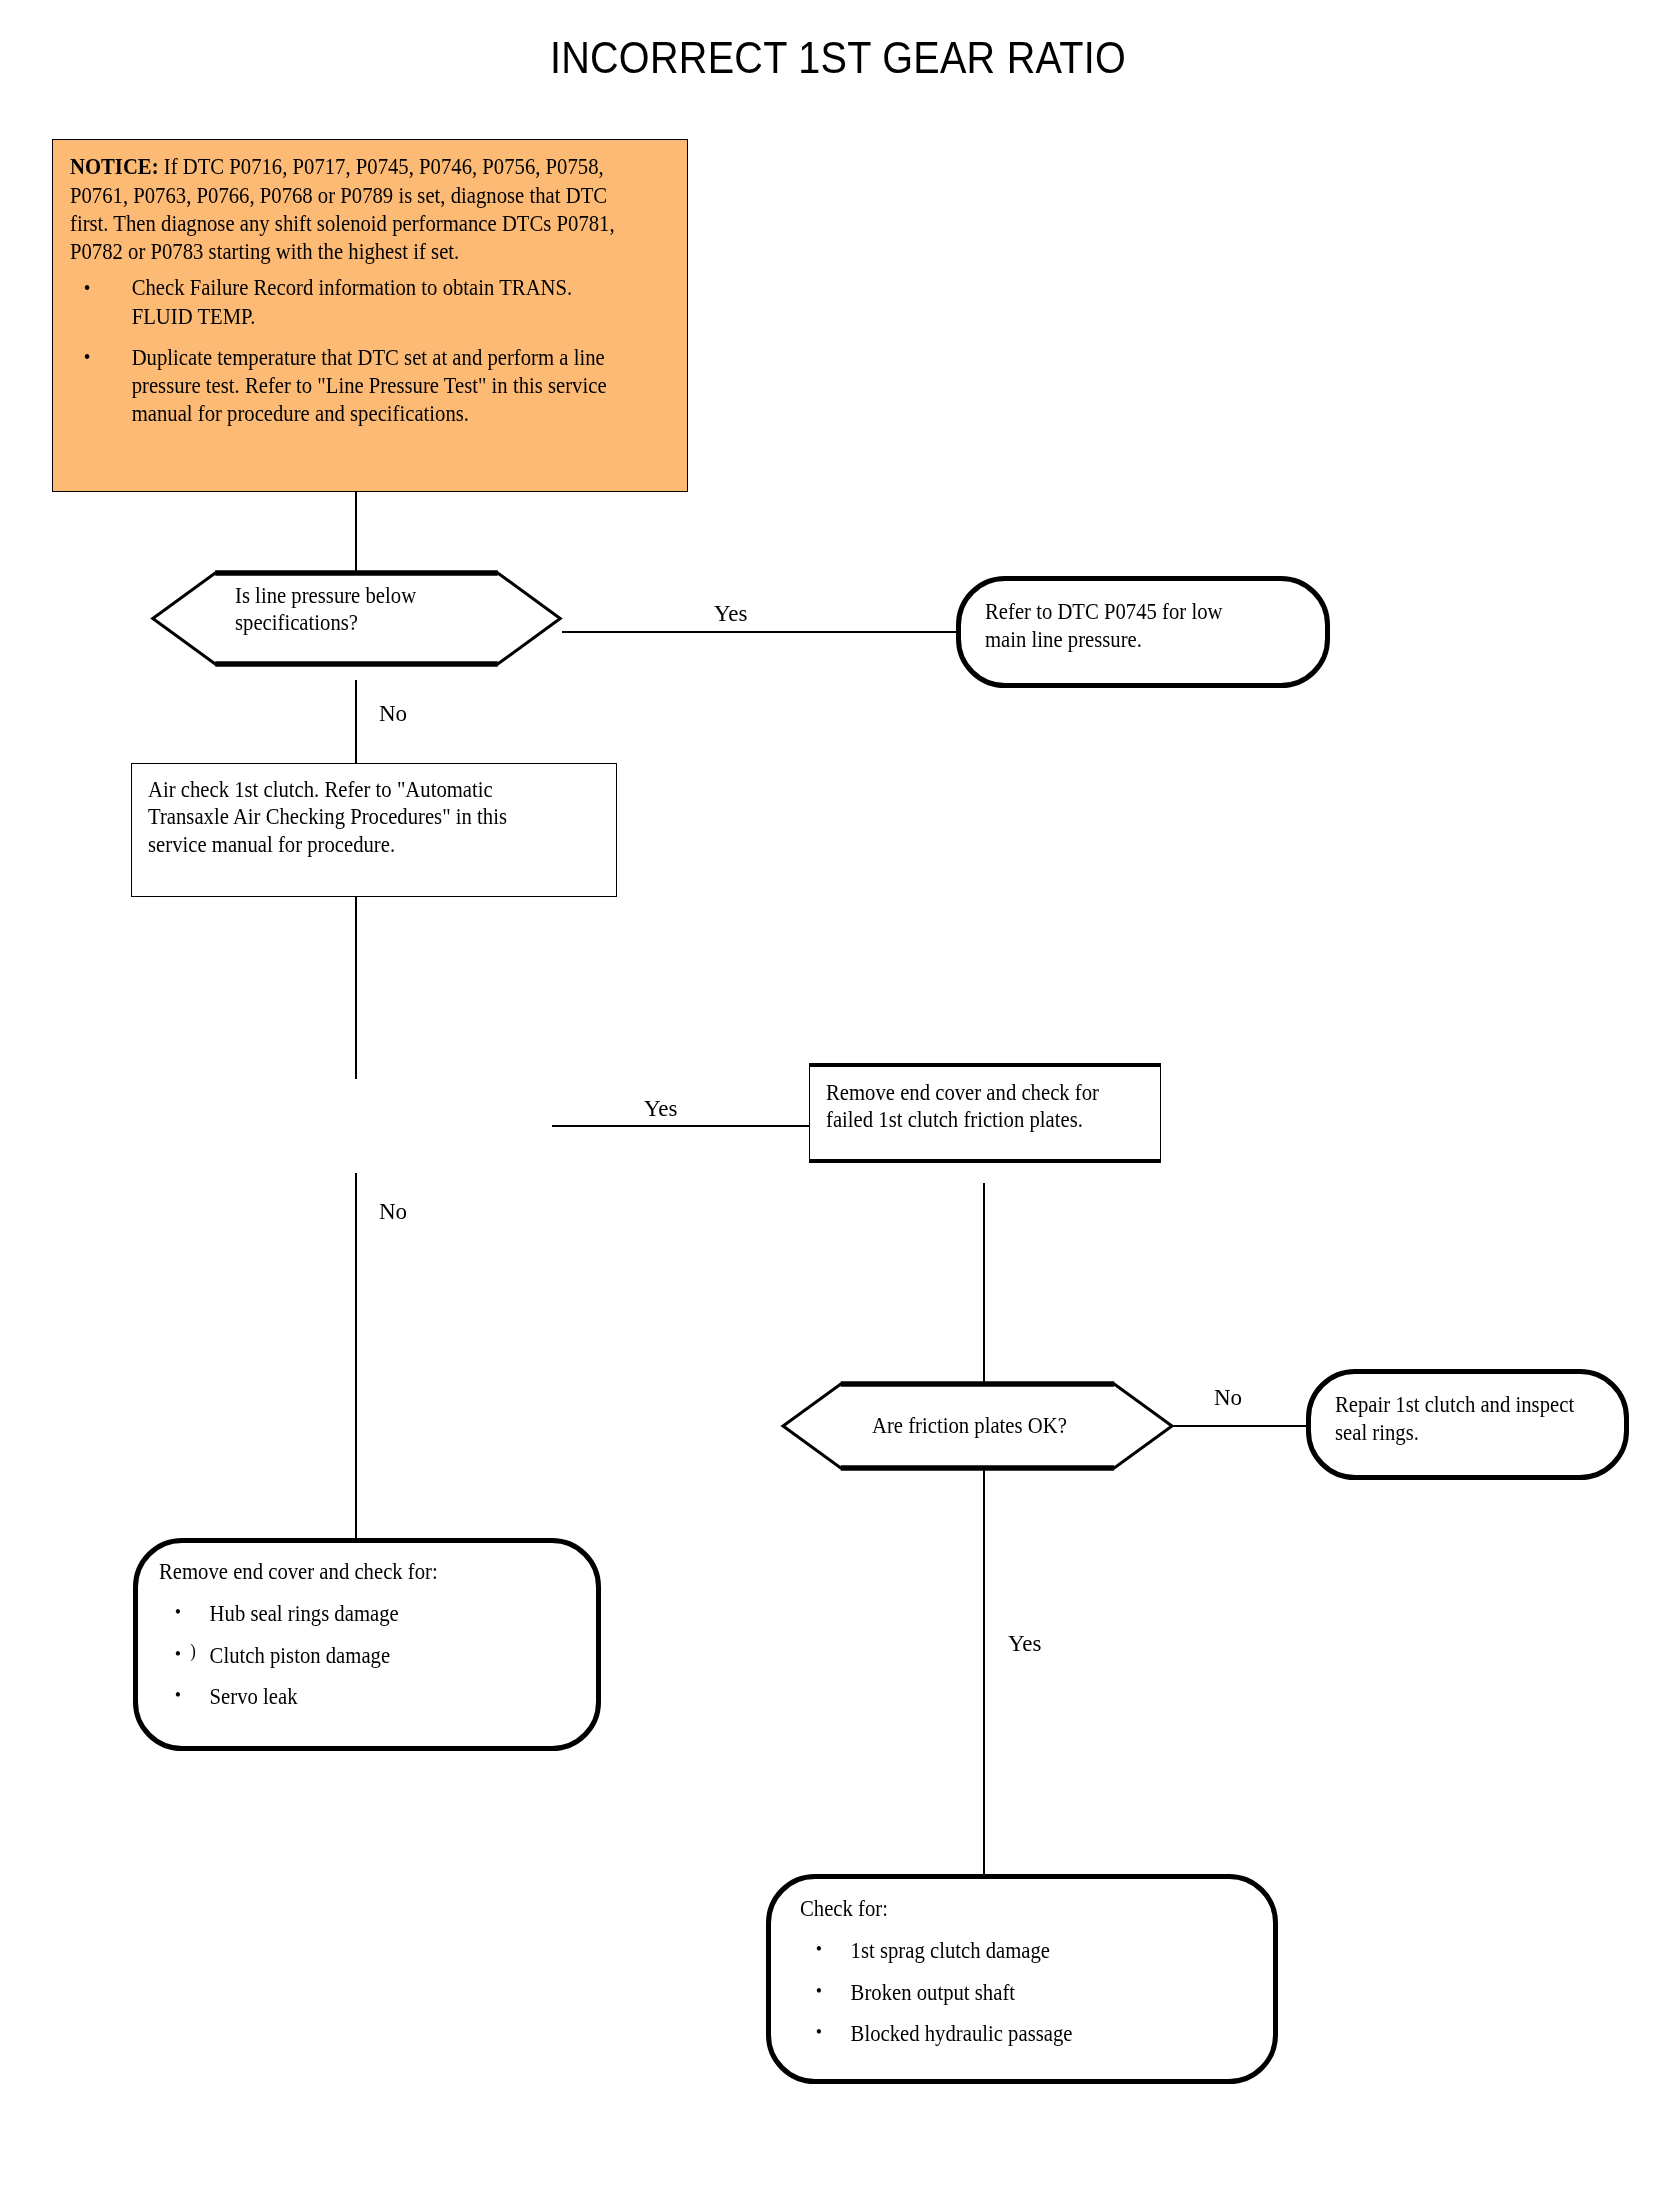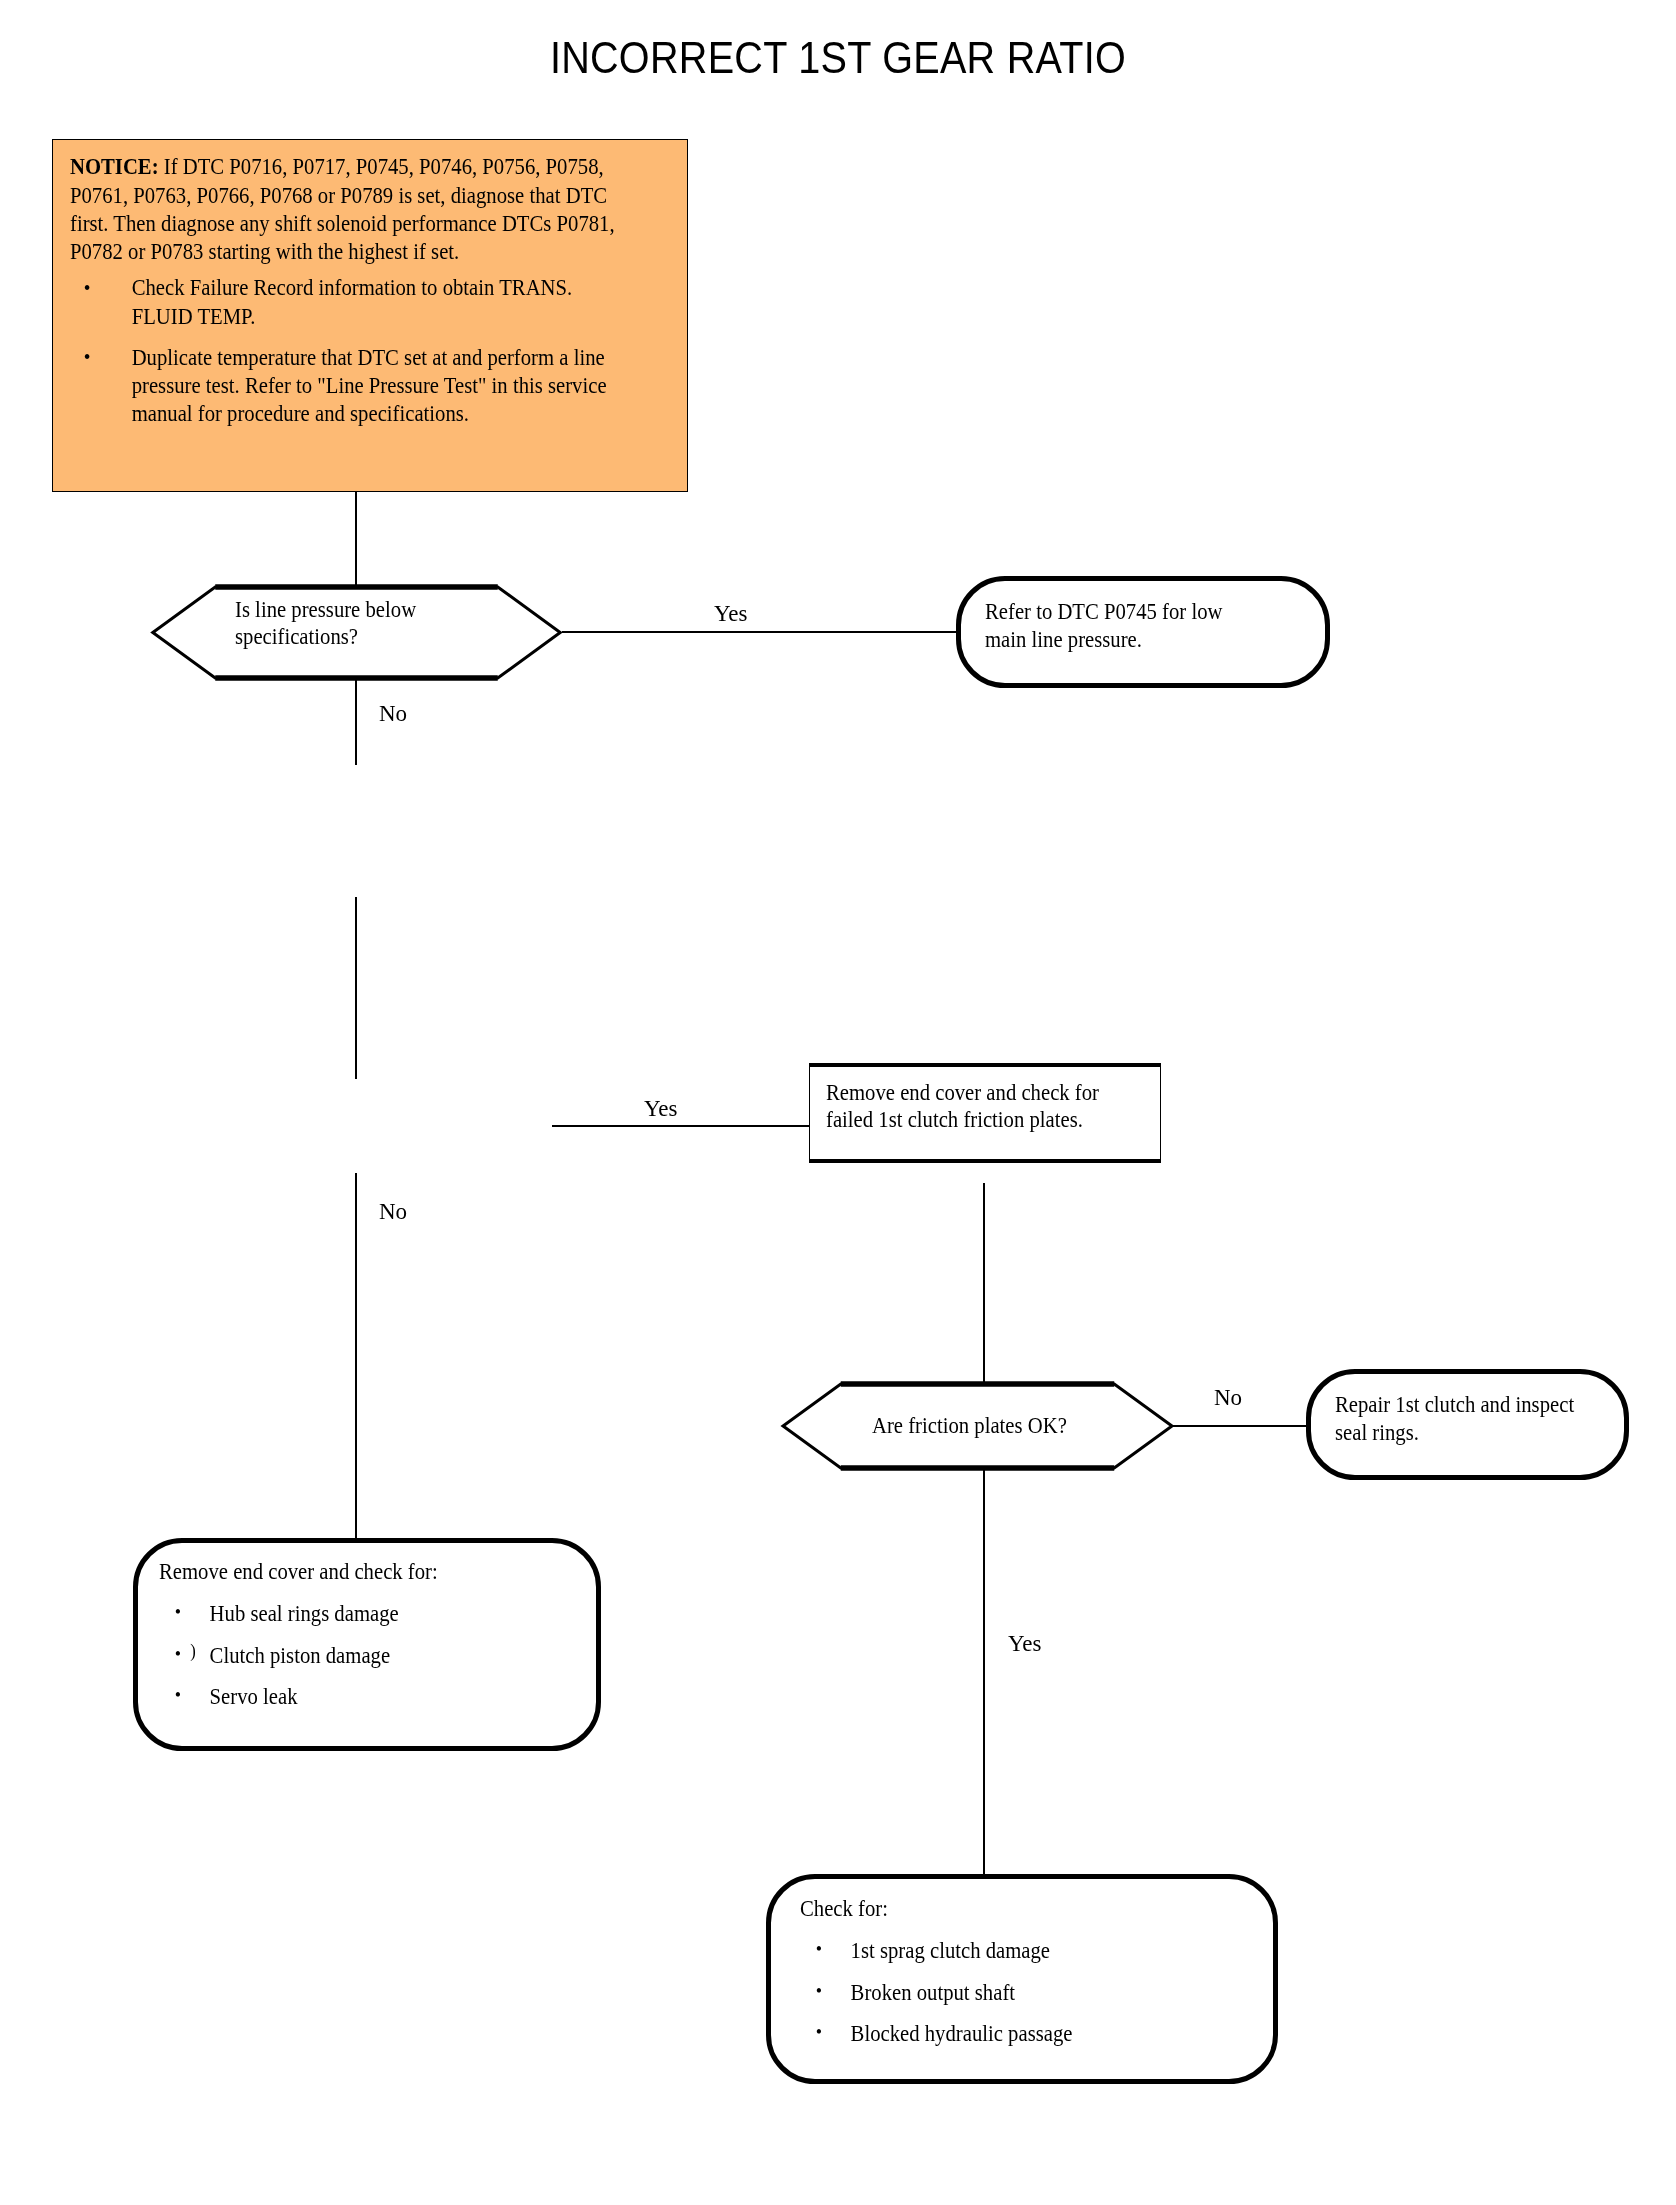--- a/index.html
+++ b/index.html
@@ -194,41 +194,44 @@
         <div class="nb-row txt">
           <span class="dot">•</span>
           <span>Duplicate temperature that DTC set at and perform a line pressure test. Refer to "Line Pressure Test" in this service manual for procedure and specifications.</span>
         </div>
       </div>
     </div>
   </div>
 
   <div class="vline" style="left:355px; top:492px; height:95px;"></div>
 
-  <div class="hex" style="left:149px; top:584px; width:415px; height:78px;">
+  <div class="hex" style="left:149px; top:570px; width:415px; height:78px;">
     <svg width="415" height="97" viewBox="0 0 682 160">
       <polygon points="108,5 574,5 677,80 574,155 108,155 5,80" fill="#ffffff" stroke="#000000" stroke-width="5" stroke-linejoin="miter"></polygon>
       <line x1="108" y1="5" x2="574" y2="5" stroke="#000000" stroke-width="9"></line>
       <line x1="108" y1="155" x2="574" y2="155" stroke="#000000" stroke-width="9"></line>
     </svg>
     <div class="hex-label">
       <div class="inner txt" style="max-width:243px;">Is line pressure below specifications?</div>
     </div>
   </div>
 
   <div class="hline" style="left:562px; top:631px; width:395px;"></div>
   <div class="edge-label" style="left:714px; top:602px;">Yes</div>
 
   <div class="term-box" style="left:956px; top:576px; width:374px; height:112px;">
     <div class="term-inner txt" style="width:304px;">Refer to DTC P0745 for low main line pressure.</div>
   </div>
 
   <div class="vline" style="left:355px; top:680px; height:85px;"></div>
   <div class="edge-label" style="left:379px; top:702px;">No</div>
 
+  <div class="proc-box thin" style="left:131px; top:763px; width:486px; height:134px;">
+    <div class="proc-inner txt" style="width:450px;">Air check 1st clutch. Refer to "Automatic Transaxle Air Checking Procedures" in this service manual for procedure.</div>
+  </div>
 
   <div class="vline" style="left:355px; top:897px; height:182px;"></div>
 
 
   <div class="hline" style="left:552px; top:1125px; width:258px;"></div>
   <div class="edge-label" style="left:644px; top:1097px;">Yes</div>
 
   <div class="proc-box" style="left:809px; top:1063px; width:352px; height:100px;">
     <div class="proc-inner txt" style="width:316px;">Remove end cover and check for failed 1st clutch friction plates.</div>
   </div>

